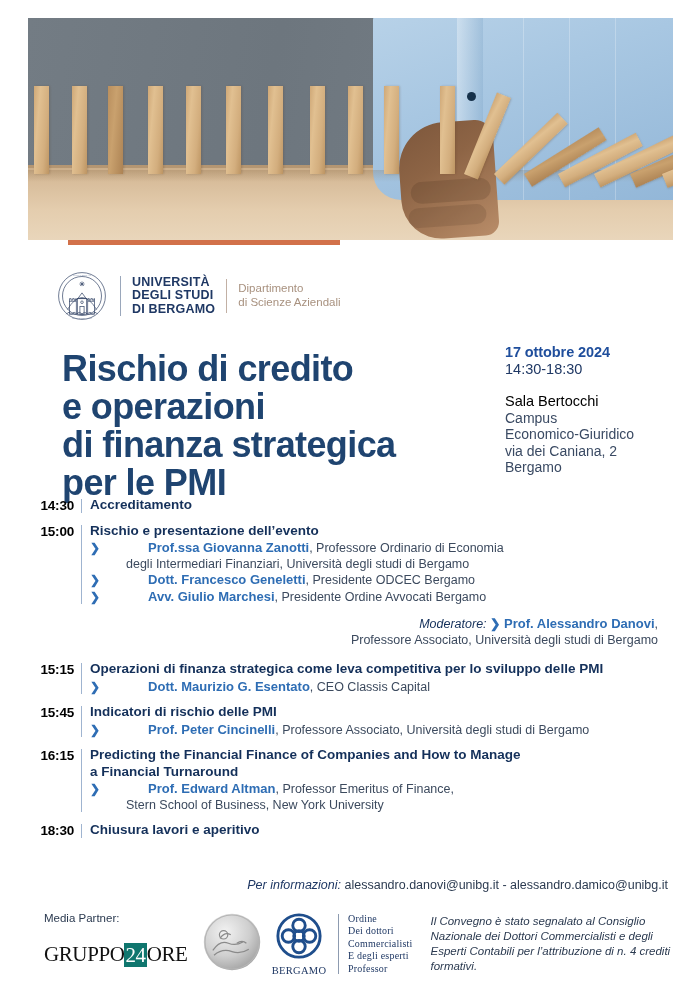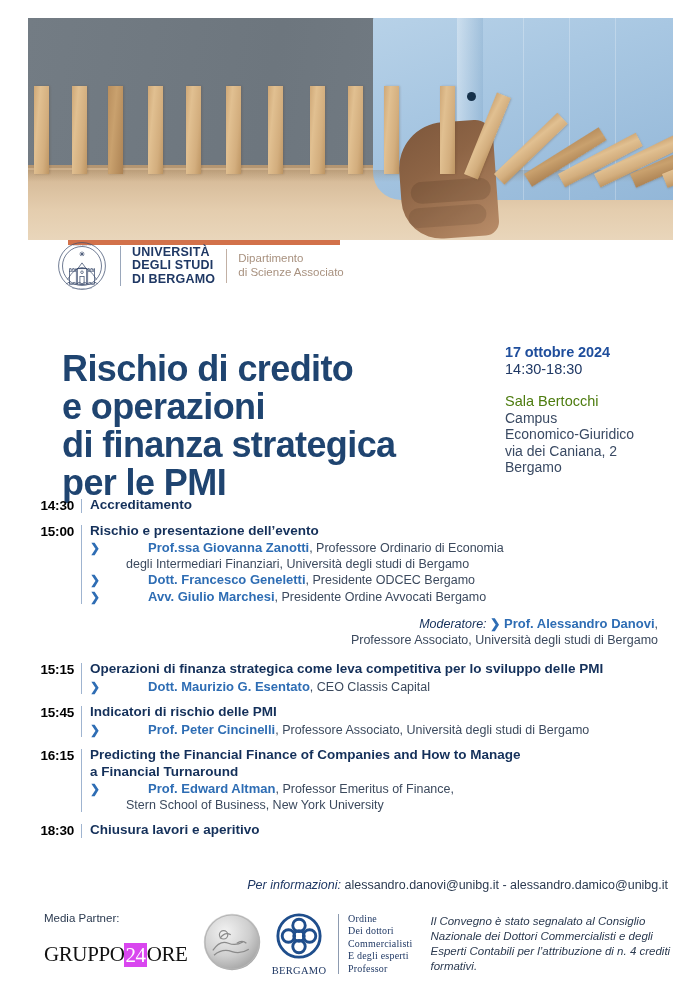--- a/index.html
+++ b/index.html
@@ -106,21 +106,21 @@
     top: 240px;
     width: 272px;
     height: 5px;
     background: #d2714a;
   }
 
   
   .logo-block {
     position: absolute;
     left: 56px;
-    top: 240px;
+    top: 270px;
     height: 52px;
     display: flex;
     align-items: center;
   }
   .crest { width: 52px; height: 52px; flex: 0 0 auto; }
   .logo-divider {
     width: 1px; height: 40px; background: #9aa7bb; margin: 0 11px 0 12px;
   }
   .uni-name {
     font-size: 12.5px;
@@ -167,21 +167,21 @@
     color: #1f4e9c;
     letter-spacing: -.1px;
   }
   .meta-time {
     font-size: 14.5px;
     color: #1f3864;
   }
   .meta-room {
     margin-top: 16px;
     font-size: 14.5px;
-    color: #4d7c0f;
+    color: #000000;
   }
   .meta-addr {
     font-size: 14px;
     color: #3a4a63;
     line-height: 16.5px;
   }
 
   
   .agenda {
     position: absolute;
@@ -275,21 +275,21 @@
     margin-top: 18px;
     font-family: "Liberation Serif", serif;
     font-size: 21px;
     letter-spacing: -.4px;
     color: #111111;
     white-space: nowrap;
     display: flex;
     align-items: center;
   }
   .gruppo .redbox {
-    background: #d946ef;
+    background: #0f766e;
     color: #ffffff;
     padding: 1px 1px;
     margin: 0 0px;
     line-height: 22px;
   }
   .foot-divider {
     width: 1px; background: #b9c2cd; align-self: stretch;
     margin: 2px 18px 8px 0; min-height: 72px;
   }
   .odcec { display: flex; align-items: flex-start; padding-top: 4px; }
@@ -394,21 +394,21 @@
   </svg>
   <div class="logo-divider"></div>
   <div class="uni-name">
     <div>UNIVERSITÀ</div>
     <div>DEGLI STUDI</div>
     <div>DI BERGAMO</div>
   </div>
   <div class="logo-divider2"></div>
   <div class="dept-name">
     <div>Dipartimento</div>
-    <div>di Scienze Associato</div>
+    <div>di Scienze Aziendali</div>
   </div>
 </div>
 
 <h1 class="title">
     <div>Rischio di credito</div>
     <div>e operazioni</div>
     <div>di finanza strategica</div>
     <div>per le PMI</div>
   </h1>
 

